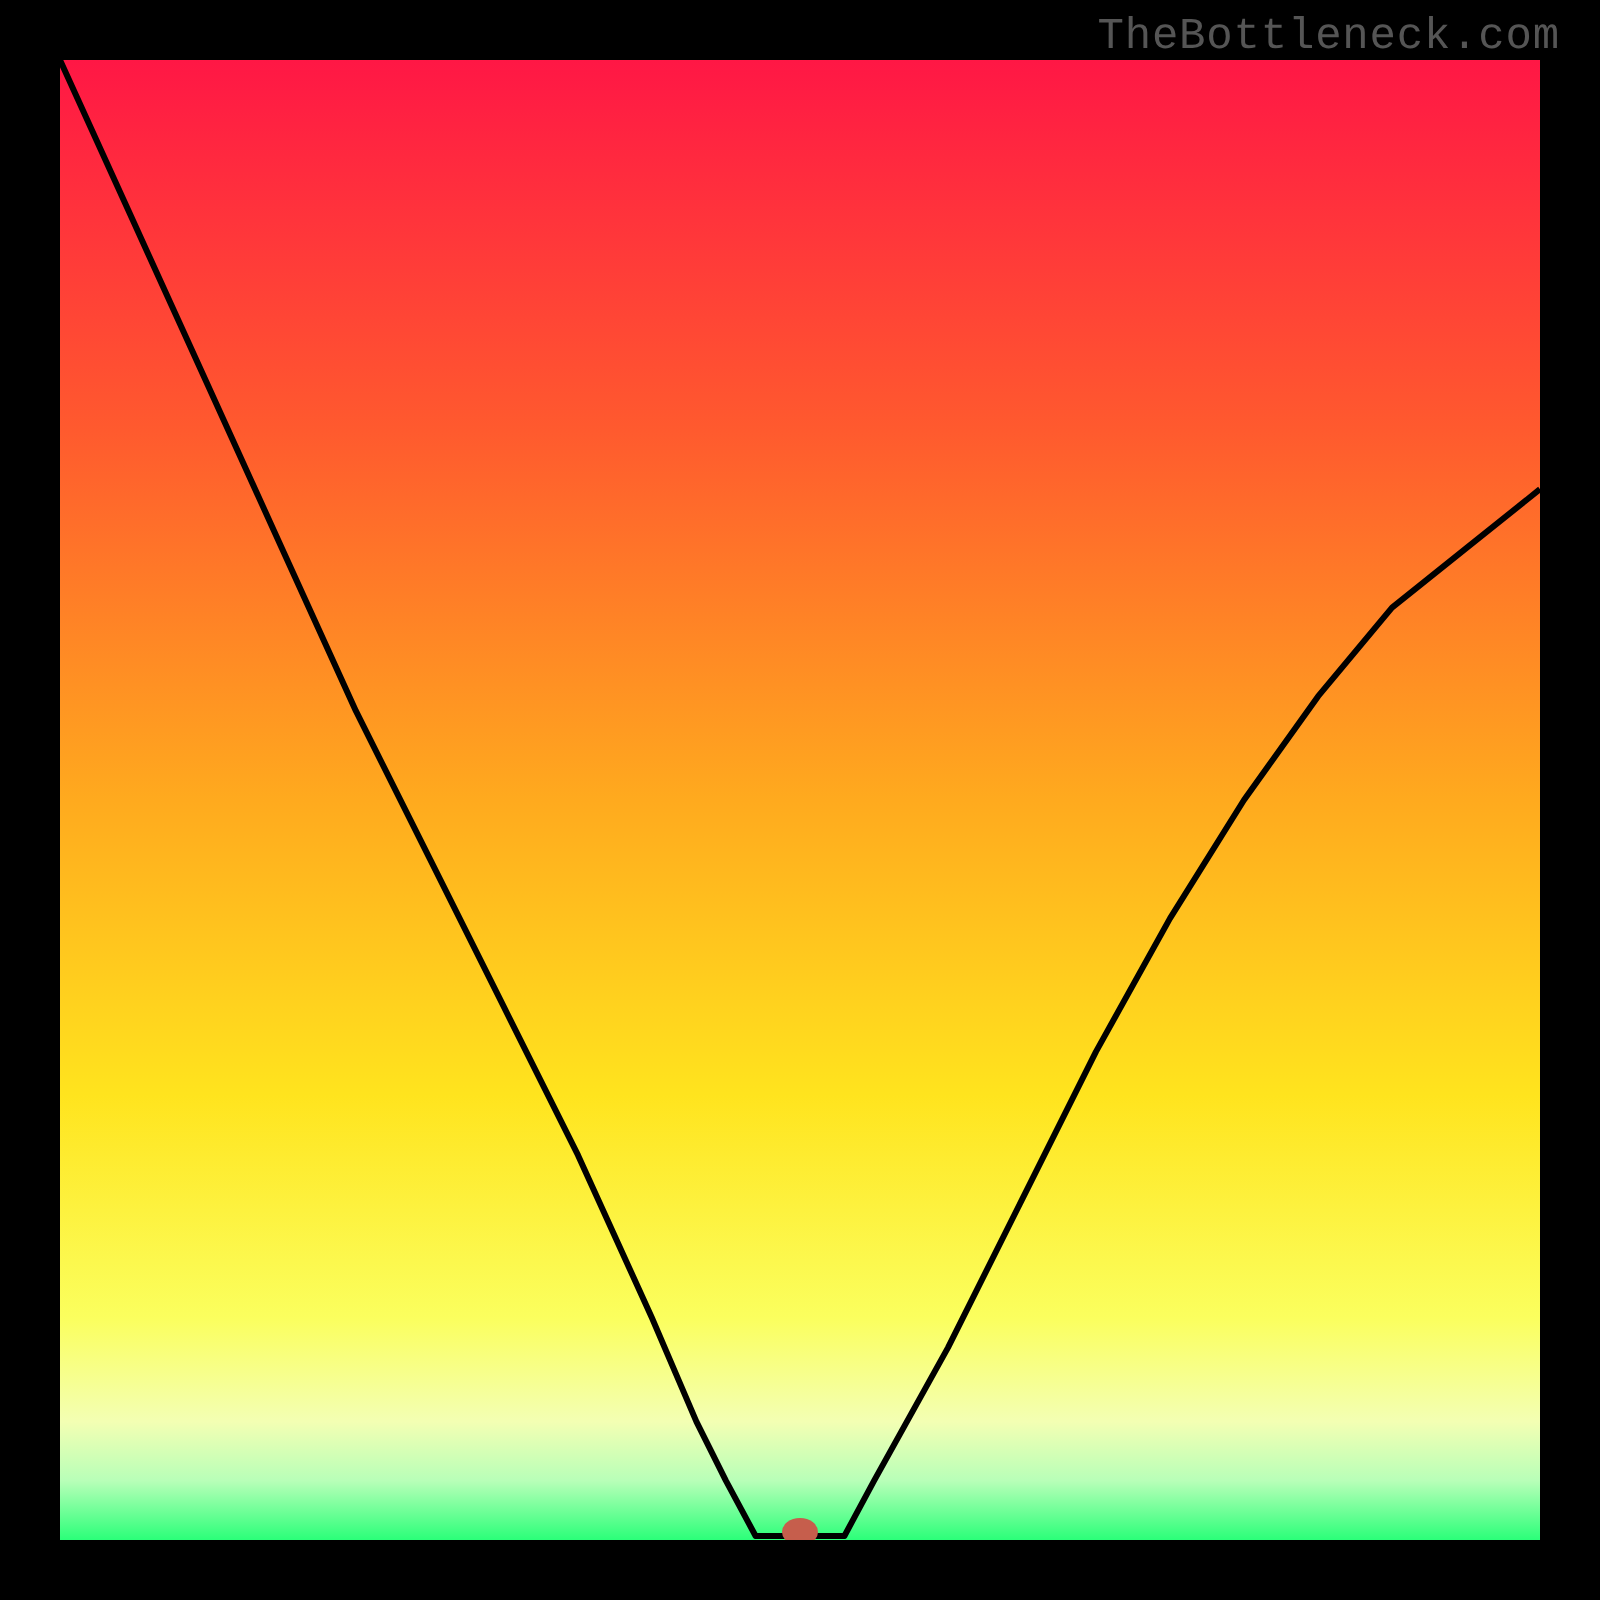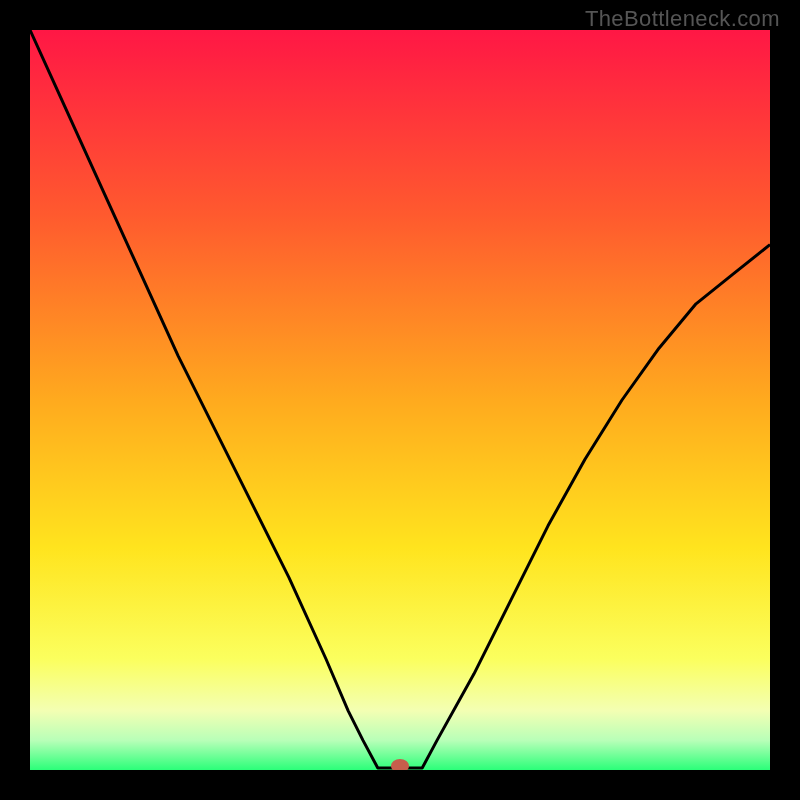--- a/index.html
+++ b/index.html
@@ -17,20 +17,21 @@
     height: 800px;
   }
   .watermark {
     position: absolute;
     top: 6px;
     right: 20px;
     color: #555;
     font-size: 22px;
     letter-spacing: 0.4px;
     z-index: 5;
+    font-family: Liberation Mono, monospace;
   }
   .plot {
     position: absolute;
     top: 30px;
     left: 30px;
     width: 740px;
     height: 740px;
   }
   svg {
     display: block;

